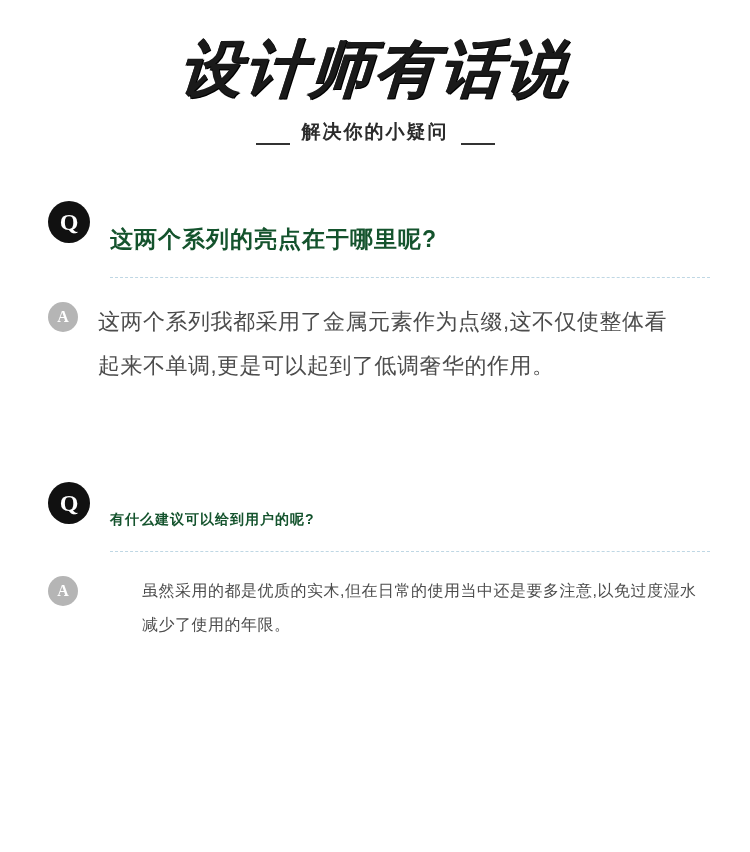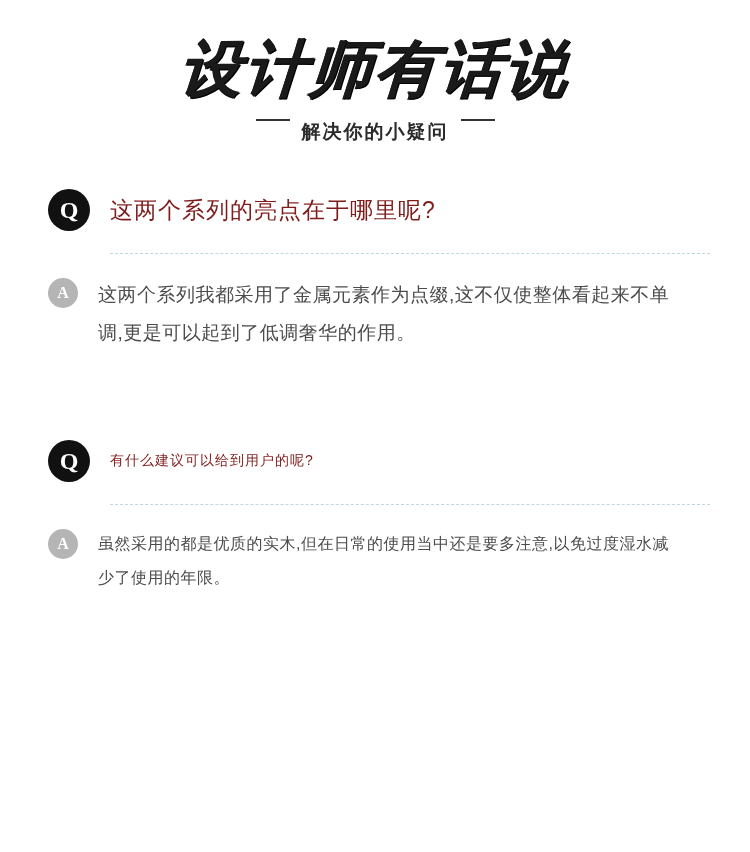--- a/index.html
+++ b/index.html
@@ -35,21 +35,21 @@
     color: #1a1a1a;
     letter-spacing: 3px;
     font-style: italic;
     transform: skewX(-4deg);
     display: inline-block;
     text-shadow: 1px 1px 0 #000, -0.5px 0.5px 0 #1a1a1a;
   }
   .subtitle-row {
     margin-top: 16px;
     display: flex;
-    align-items: flex-start;
+    align-items: flex-end;
     justify-content: center;
     gap: 12px;
   }
   .sub-dash {
     width: 34px;
     height: 2px;
     background: #333333;
     display: inline-block;
   }
   .subtitle-text {
@@ -86,23 +86,24 @@
     font-size: 24px;
     font-weight: 700;
     font-family: "Liberation Serif", "DejaVu Serif", serif;
     display: flex;
     align-items: center;
     justify-content: center;
     line-height: 1;
   }
   .q-text {
     font-size: 23px;
-    font-weight: 400;
-    color: #7f1d1d;
+    font-weight: 700;
+    color: #14532d;
     letter-spacing: 1px;
+    margin-top: 35px;
   }
 
   .divider {
     margin: 22px 0 0 62px;
     border-top: 1px dashed #bfd7e4;
     height: 0;
   }
 
   .a-row {
     display: flex;
@@ -120,29 +121,30 @@
     font-size: 16px;
     font-weight: 700;
     font-family: "Liberation Serif", "DejaVu Serif", serif;
     display: flex;
     align-items: center;
     justify-content: center;
     line-height: 1;
     margin-top: 2px;
   }
   .a-text {
-    font-size: 19px;
+    font-size: 22px;
     line-height: 2.0;
     color: #4c4c4c;
     letter-spacing: 0.5px;
     max-width: 578px;
   }
   .qa-block.second .a-text {
     font-size: 16px;
     line-height: 2.1;
+    margin-left: 44px;
   }
   .qa-block.second .q-text {
     font-size: 14px;
   }
 </style>
 </head>
 <body>
 
 <div class="page">
 

